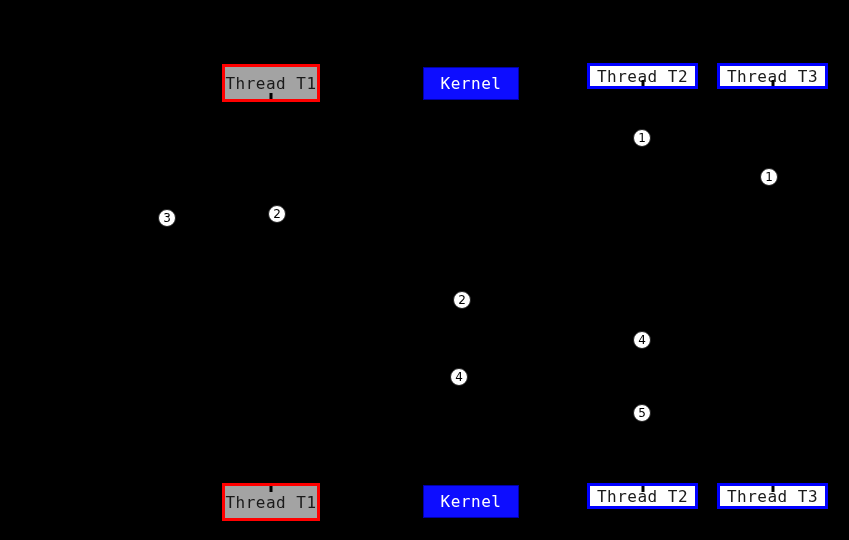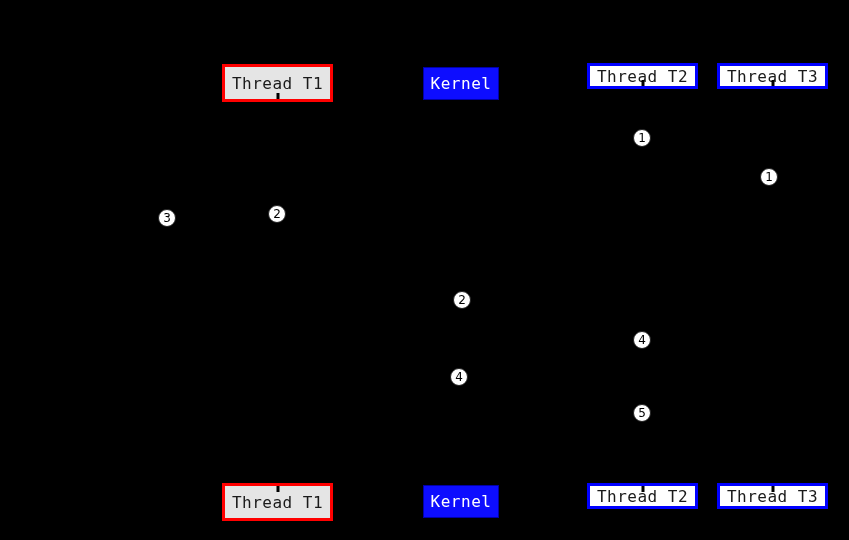--- a/index.html
+++ b/index.html
@@ -19,38 +19,38 @@
     position: absolute;
     box-sizing: border-box;
     display: flex;
     align-items: center;
     justify-content: center;
     font-size: 16px;
     letter-spacing: 0.5px;
     white-space: nowrap;
   }
   .pbox.red-outline {
-    background: #e5e5e5;
+    background: #a3a3a3;
     border: 3px solid #ff0000;
     color: #1a1a1a;
-    width: 111px;
+    width: 98px;
     height: 38px;
   }
   .pbox.blue-outline {
     background: #ffffff;
     border: 3px solid #0000ff;
     color: #1a1a1a;
     width: 111px;
     height: 26px;
   }
   .pbox.blue-solid {
     background: #0d0dff;
     border: 1px solid #0000aa;
     color: #ffffff;
-    width: 76px;
+    width: 96px;
     height: 33px;
   }
   
   .stub {
     position: absolute;
     left: 50%;
     transform: translateX(-50%);
     width: 3px;
     height: 6px;
     background: #000000;

